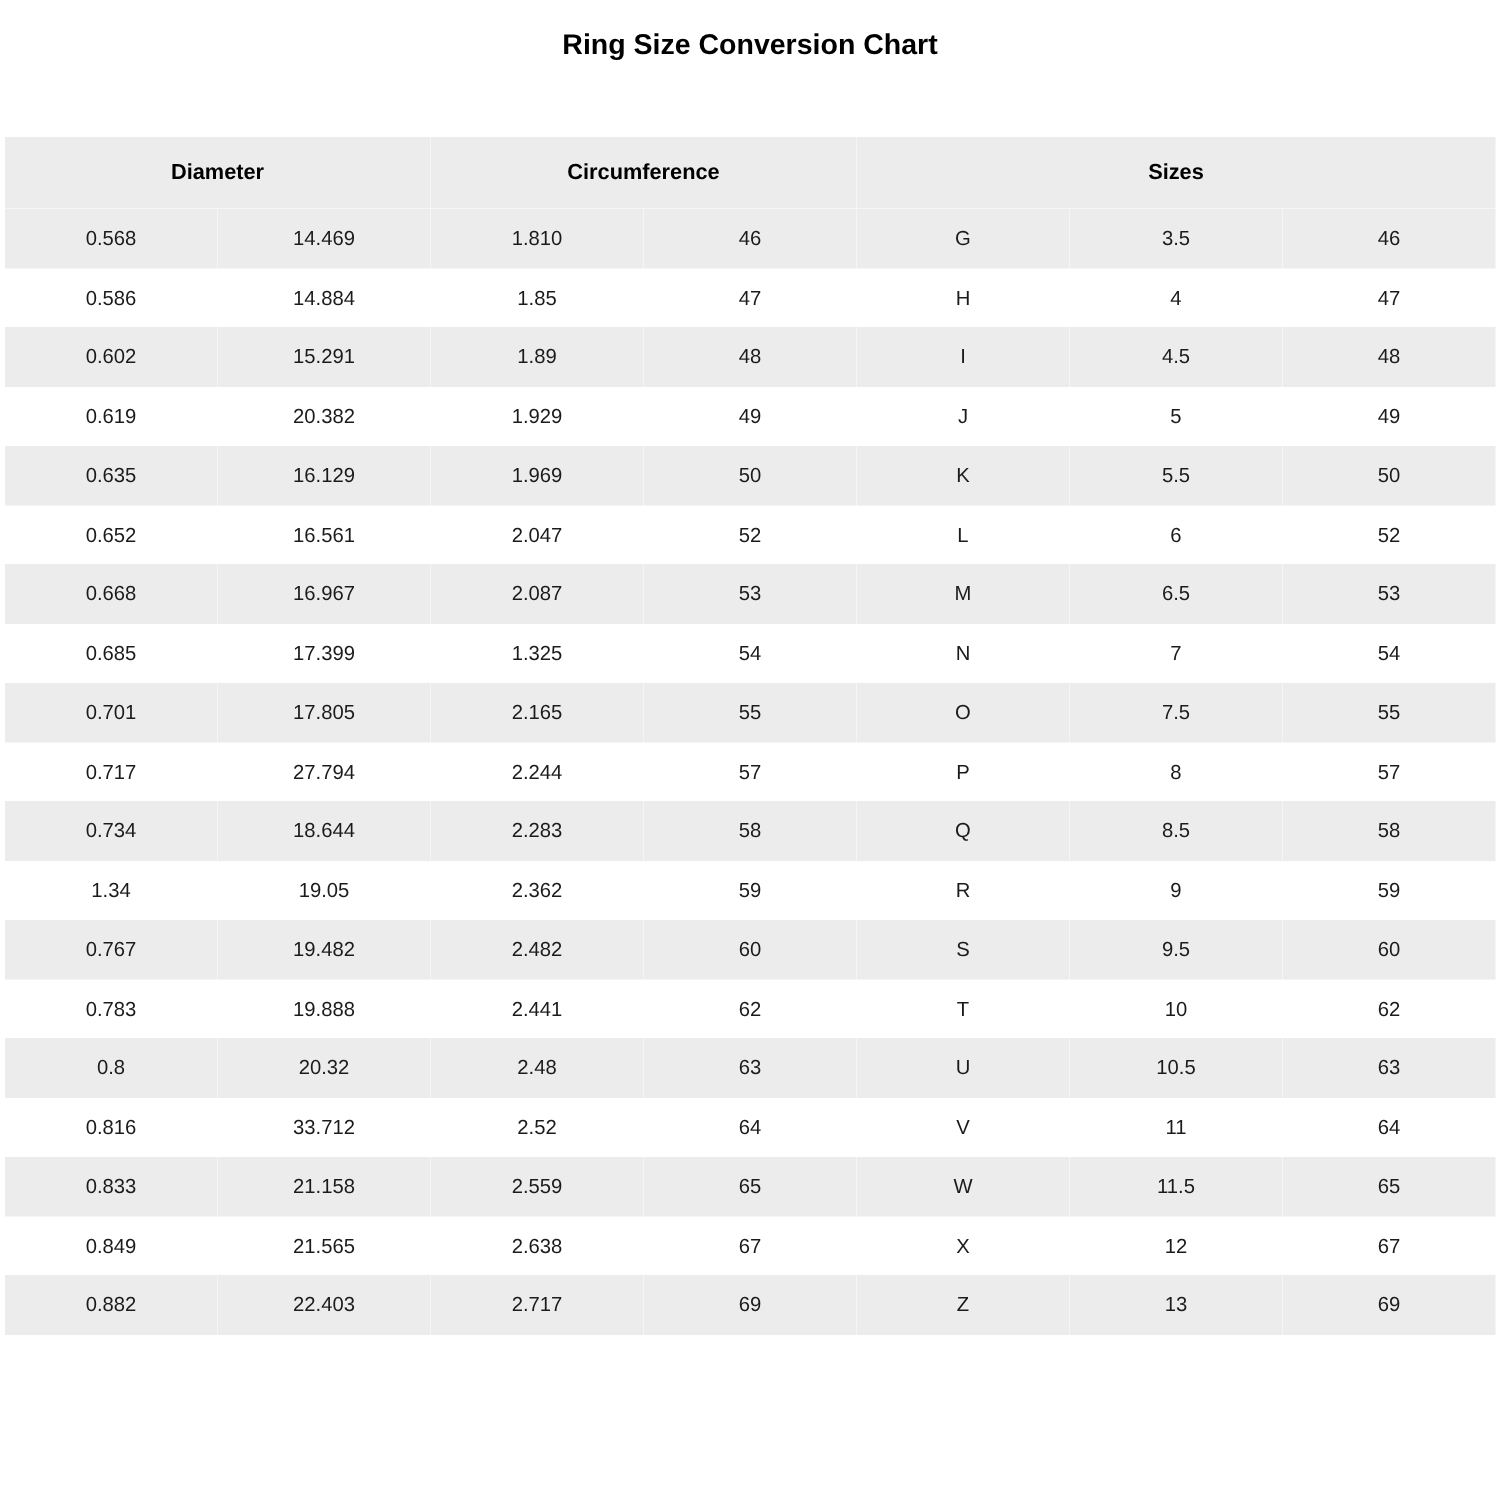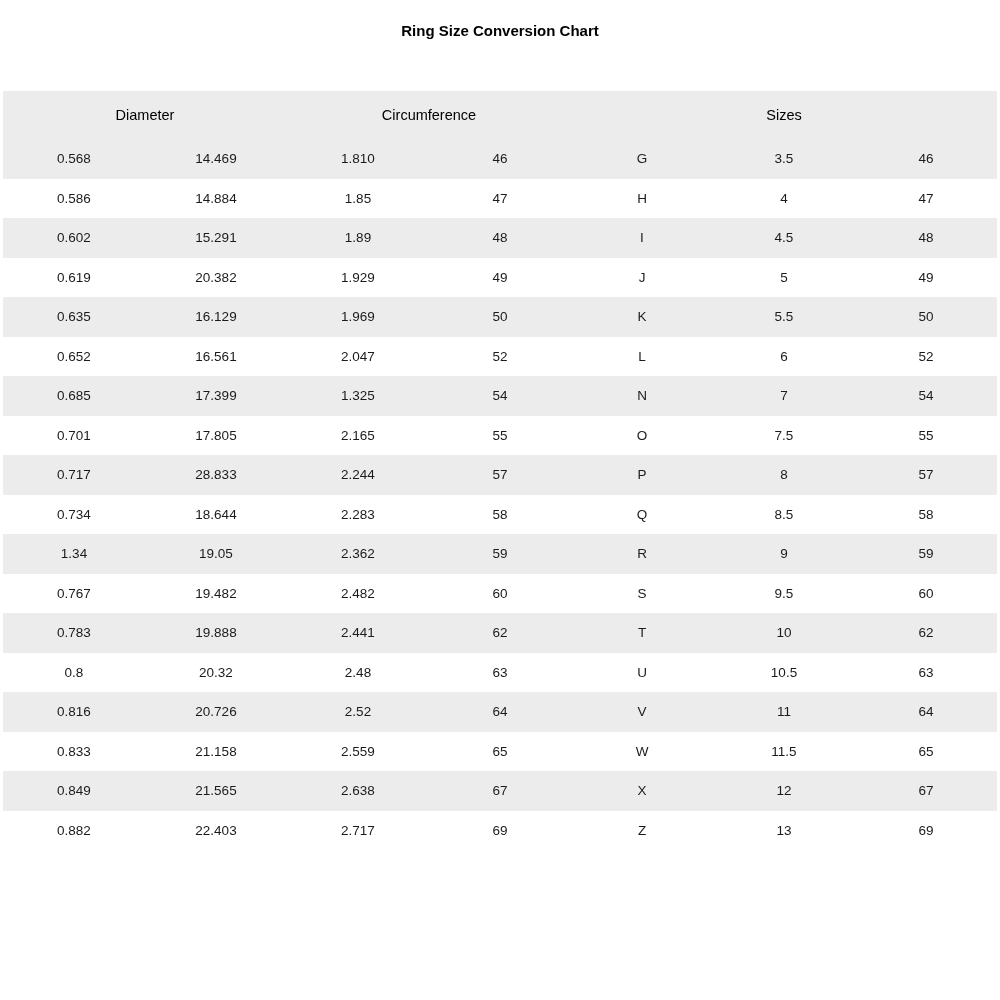--- a/index.html
+++ b/index.html
@@ -4,32 +4,32 @@
 <style>
   :root { --stripe:#ececec; --text:#1b1b1b; }
   * { box-sizing:border-box; }
   html,body { margin:0; padding:0; }
   body {
     width:1000px; height:1000px; background:#ffffff;
     font-family:"Liberation Sans", sans-serif; color:var(--text);
   }
   .title {
     height:91px; padding-top:20px; text-align:center;
-    font-size:15px; font-weight:bold; line-height:22px; color:#000;
+    font-size:19px; font-weight:bold; line-height:22px; color:#000;
   }
   table.ring-table {
     width:994px; margin:0 3px; border-collapse:collapse; table-layout:fixed;
   }
   th, td {
     padding:0; text-align:center; vertical-align:middle;
     font-size:13.5px; color:var(--text); overflow:hidden;
   }
   tr.group-row th {
     height:48px; background:var(--stripe);
-    font-size:14.5px; font-weight:normal; color:#000;
+    font-size:14.5px; font-weight:bold; color:#000;
   }
   tr.sub-row th { height:49px; font-weight:normal; background:#ffffff; }
   .subhead-inner { display:inline-block; max-width:125px; line-height:1.45; }
   tbody tr { height:39.5px;margin-left:24px; }
   tbody tr:nth-child(odd) { background:var(--stripe); }
   tbody tr:nth-child(even) { background:#ffffff; }
 </style>
 </head>
 <body>
 
@@ -101,40 +101,49 @@
       <tr>
     <td>0.652</td>
     <td>16.561</td>
     <td>2.047</td>
     <td>52</td>
     <td>L</td>
     <td>6</td>
     <td>52</td>
   </tr>
       <tr>
+    <td>0.668</td>
+    <td>16.967</td>
+    <td>2.087</td>
+    <td>53</td>
+    <td>M</td>
+    <td>6.5</td>
+    <td>53</td>
+  </tr>
+      <tr>
     <td>0.685</td>
     <td>17.399</td>
     <td>1.325</td>
     <td>54</td>
     <td>N</td>
     <td>7</td>
     <td>54</td>
   </tr>
       <tr>
     <td>0.701</td>
     <td>17.805</td>
     <td>2.165</td>
     <td>55</td>
     <td>O</td>
     <td>7.5</td>
     <td>55</td>
   </tr>
       <tr>
     <td>0.717</td>
-    <td>28.833</td>
+    <td>27.794</td>
     <td>2.244</td>
     <td>57</td>
     <td>P</td>
     <td>8</td>
     <td>57</td>
   </tr>
       <tr>
     <td>0.734</td>
     <td>18.644</td>
     <td>2.283</td>
@@ -174,21 +183,21 @@
     <td>0.8</td>
     <td>20.32</td>
     <td>2.48</td>
     <td>63</td>
     <td>U</td>
     <td>10.5</td>
     <td>63</td>
   </tr>
       <tr>
     <td>0.816</td>
-    <td>20.726</td>
+    <td>33.712</td>
     <td>2.52</td>
     <td>64</td>
     <td>V</td>
     <td>11</td>
     <td>64</td>
   </tr>
       <tr>
     <td>0.833</td>
     <td>21.158</td>
     <td>2.559</td>

